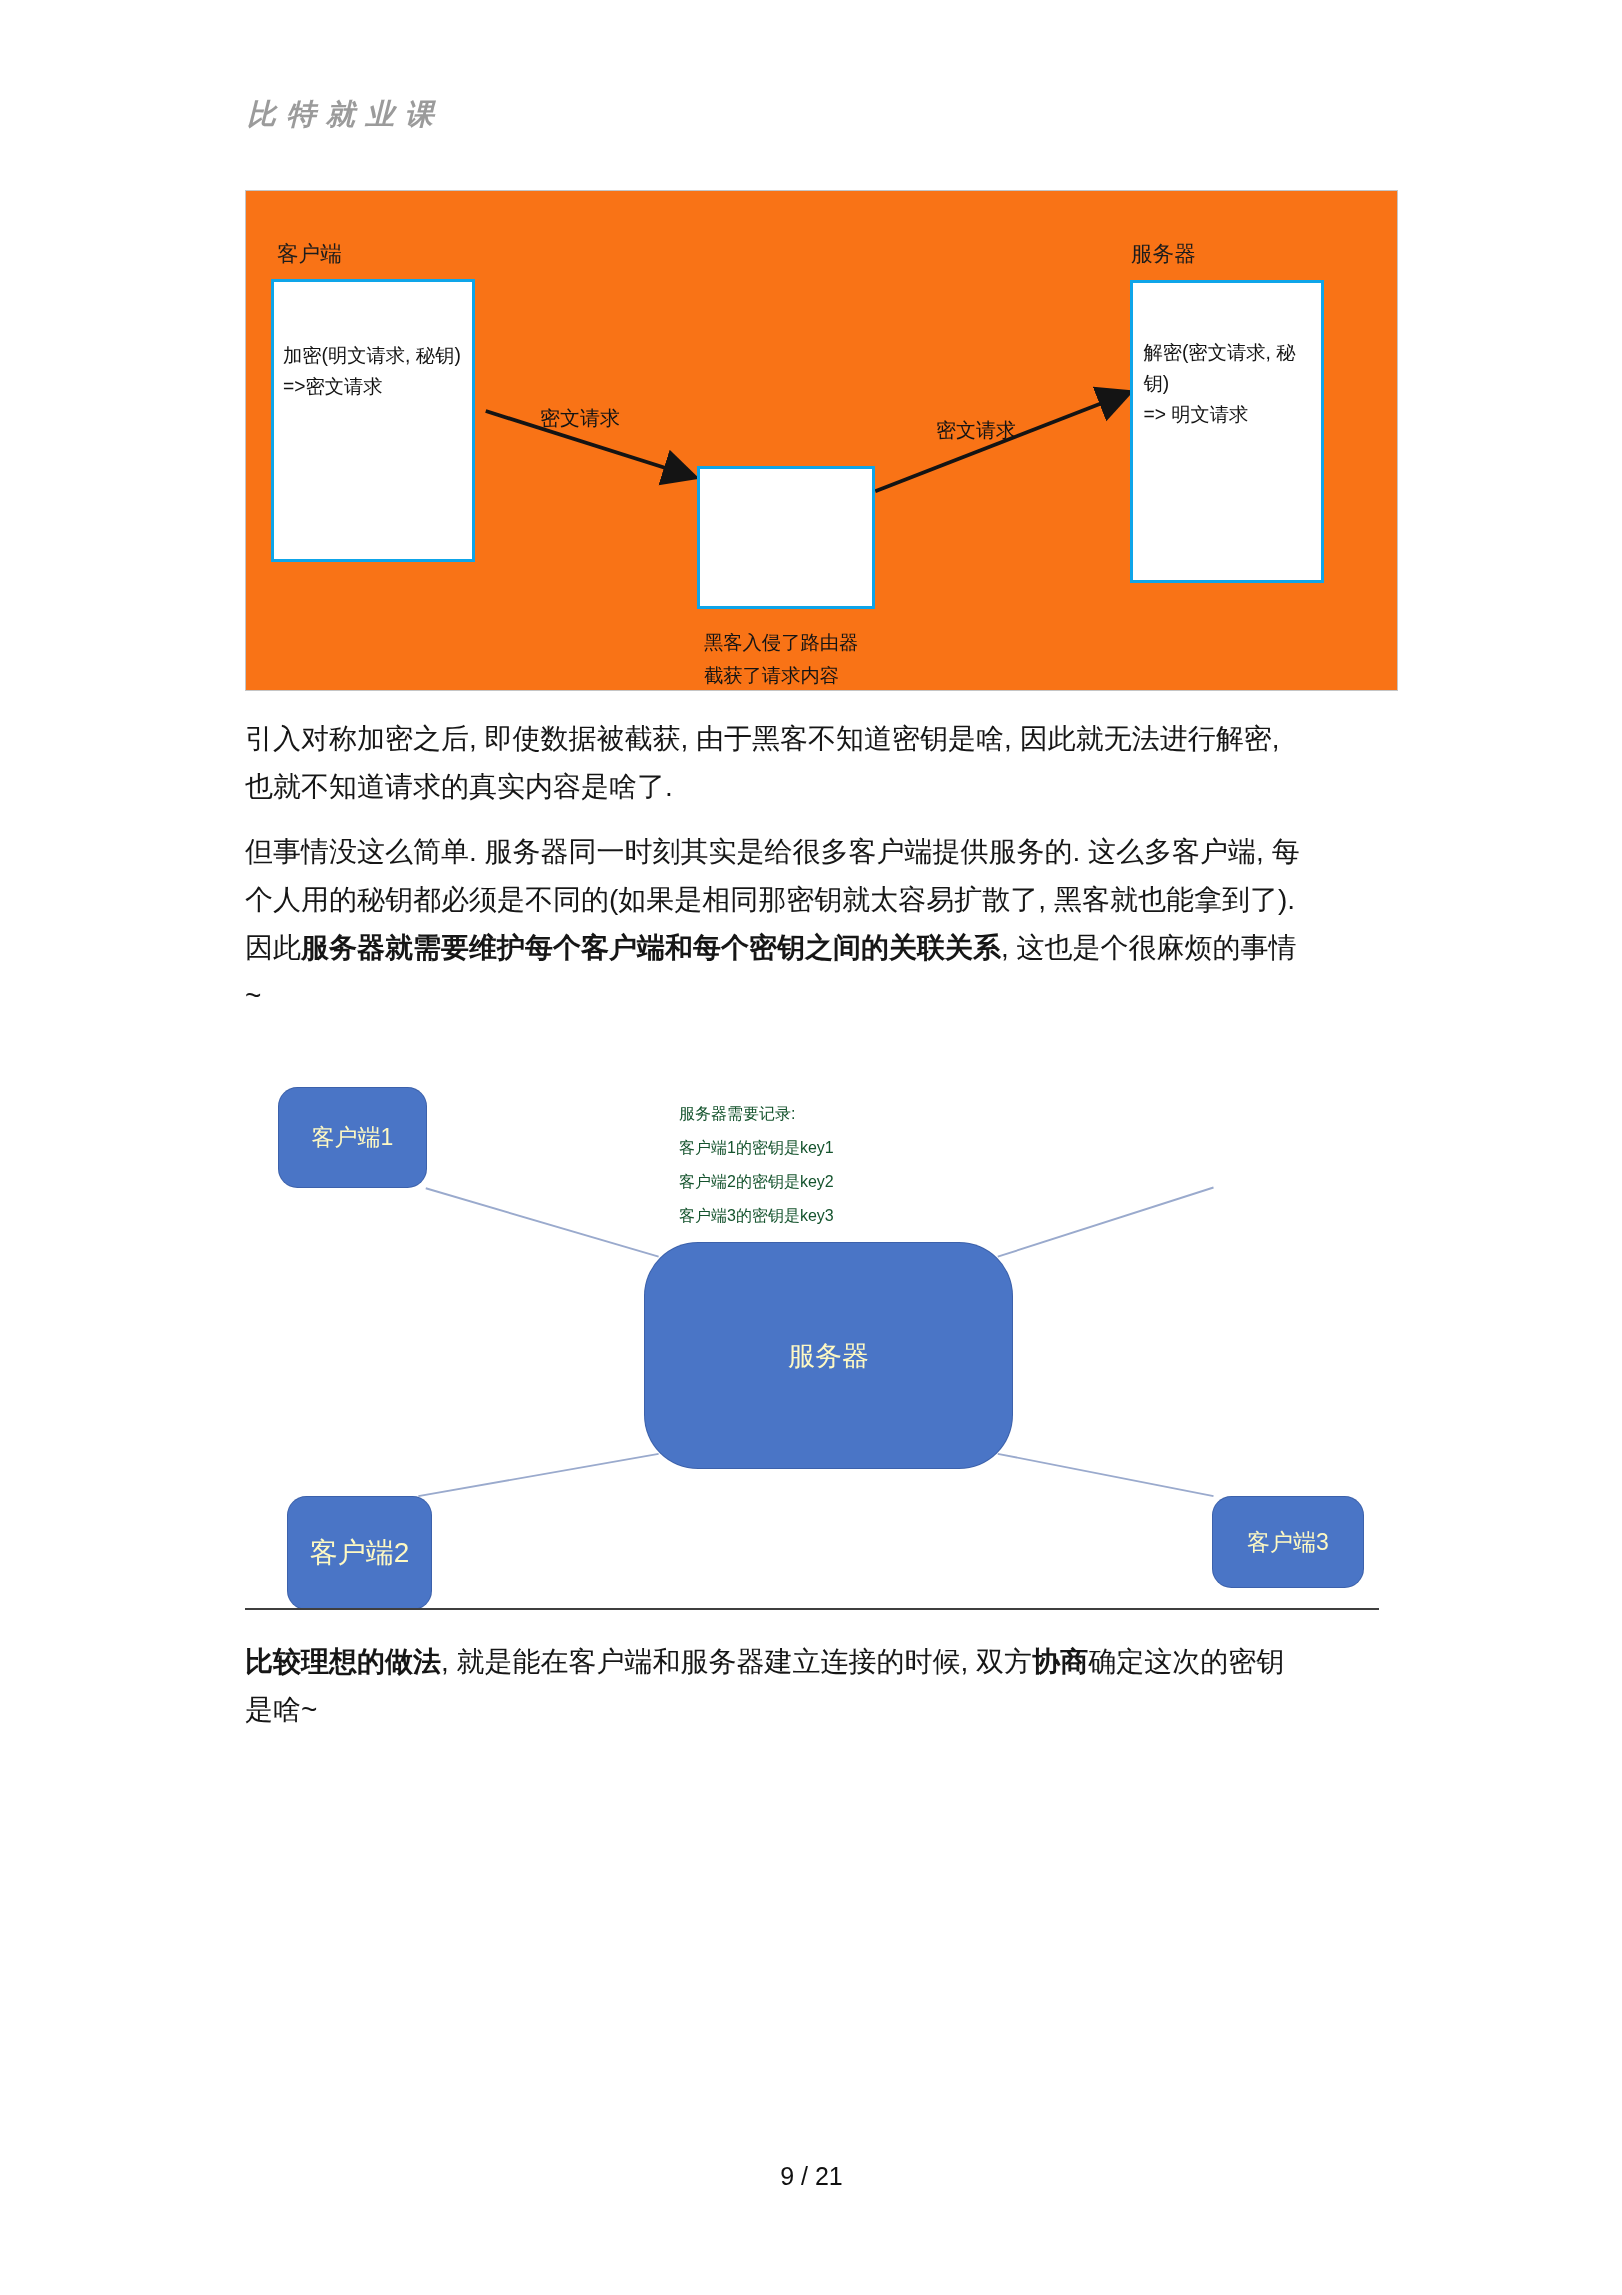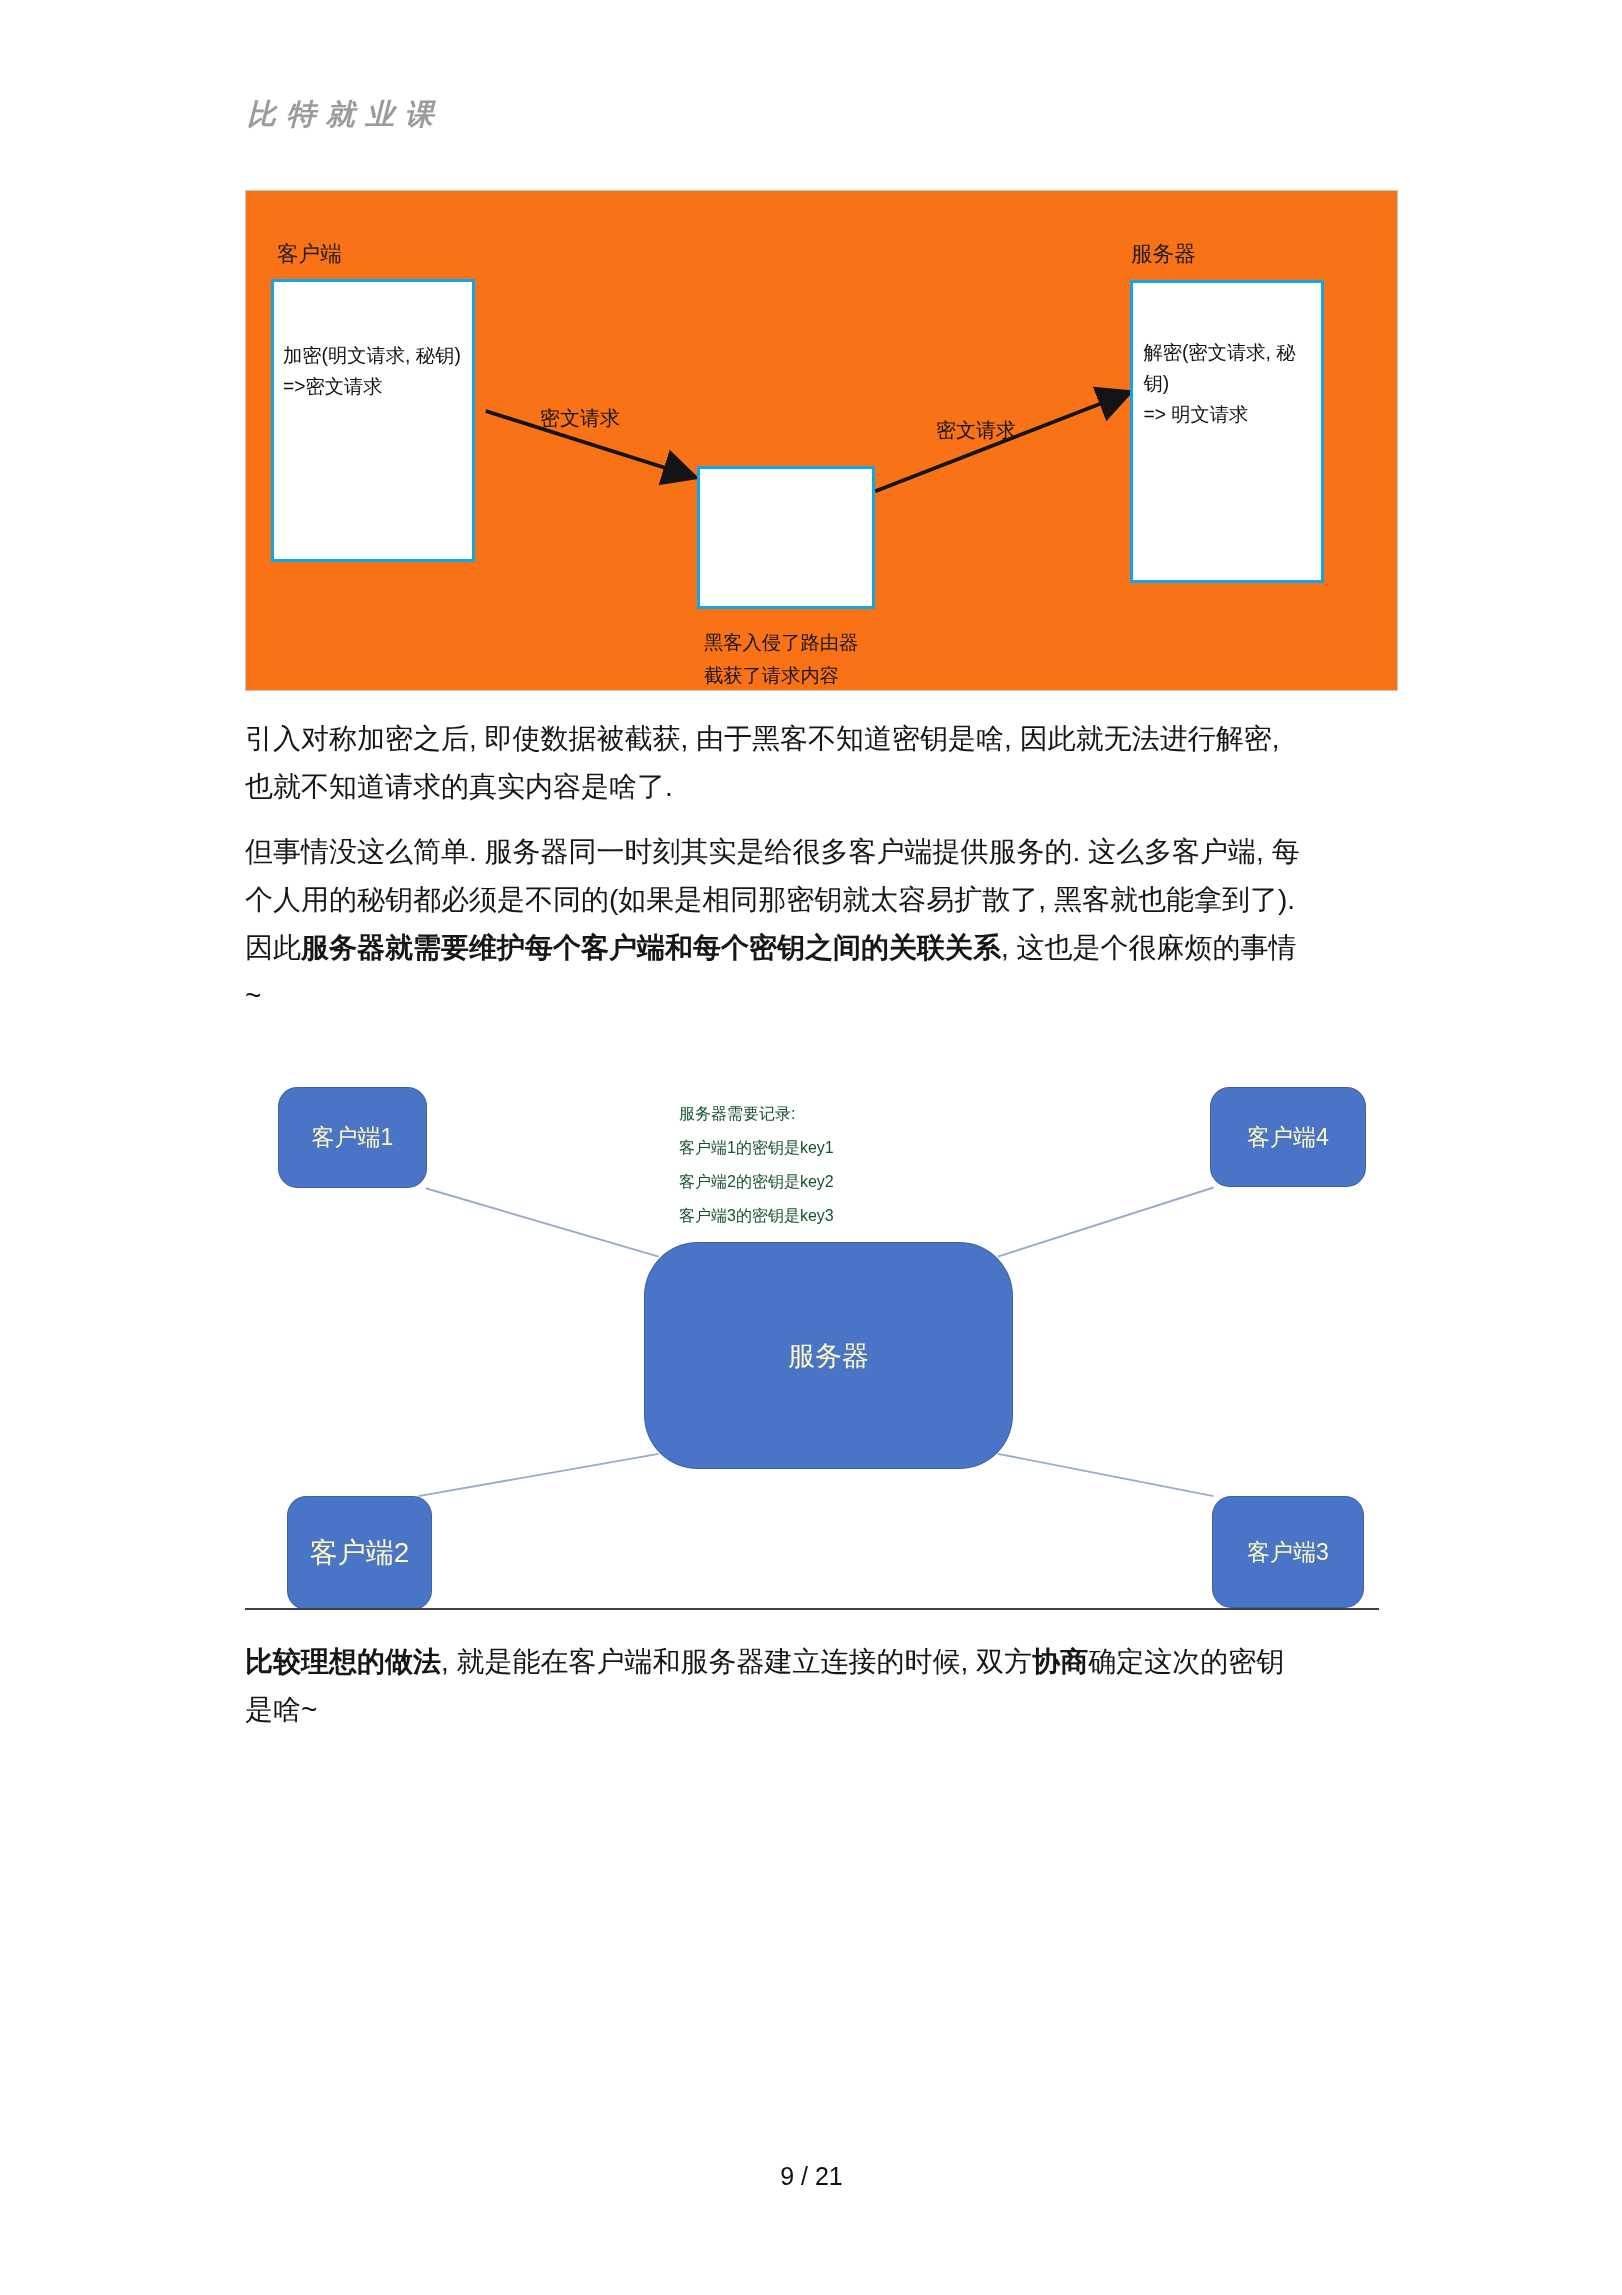--- a/index.html
+++ b/index.html
@@ -53,21 +53,21 @@
   .d2-note{position:absolute;left:434px;top:30px;font-size:16px;line-height:34px;color:#14532d;}
   .bluebox{
     position:absolute;display:flex;align-items:center;justify-content:center;
     background:var(--box_blue,#4a75c6);
     border:1.5px solid rgba(20,40,90,0.25);
     border-radius:19.3px;color:#fef9c3;box-sizing:border-box;
   }
   .bluebox.c1{left:33px;top:20px;width:149px;height:101px;font-size:23px;}
   .bluebox.c4{left:965px;top:20px;width:156px;height:100px;font-size:23px;}
   .bluebox.c2{left:42px;top:429px;width:145px;height:114px;font-size:28px;}
-  .bluebox.c3{left:967px;top:429px;width:152px;height:112px;font-size:23px;}
+  .bluebox.c3{left:967px;top:429px;width:152px;height:92px;font-size:23px;}
   .bluebox.srv{left:399px;top:175px;width:369px;height:227px;border-radius:54px;font-size:27px;}
   .d2-bottomline{position:absolute;left:0px;top:541px;width:1134px;height:2.2px;background:#3f3f3f;}
   
   .page-number{
     position:absolute;left:0;top:2162px;width:1623px;
     text-align:center;font-size:25px;color:#111111;
   }
 </style>
 </head>
 <body>
@@ -138,21 +138,20 @@
 
     <div class="d2-note">
       <div>服务器需要记录:</div>
       <div>客户端1的密钥是key1</div>
       <div>客户端2的密钥是key2</div>
       <div>客户端3的密钥是key3</div>
       <div>......</div>
     </div>
 
     <div class="bluebox c1">客户端1</div>
-    <div class="bluebox c4">客户端4</div>
     <div class="bluebox srv">服务器</div>
     <div class="bluebox c2">客户端2</div>
     <div class="bluebox c3">客户端3</div>
 
     <div class="d2-bottomline"></div>
   </div>
 
   <div class="para p3">
       <div class="line"><span class="seg bold">比较理想的做法</span><span class="seg">, 就是能在客户端和服务器建立连接的时候, 双方</span><span class="seg bold">协商</span><span class="seg">确定这次的密钥</span></div>
       <div class="line"><span class="seg">是啥~</span></div>

